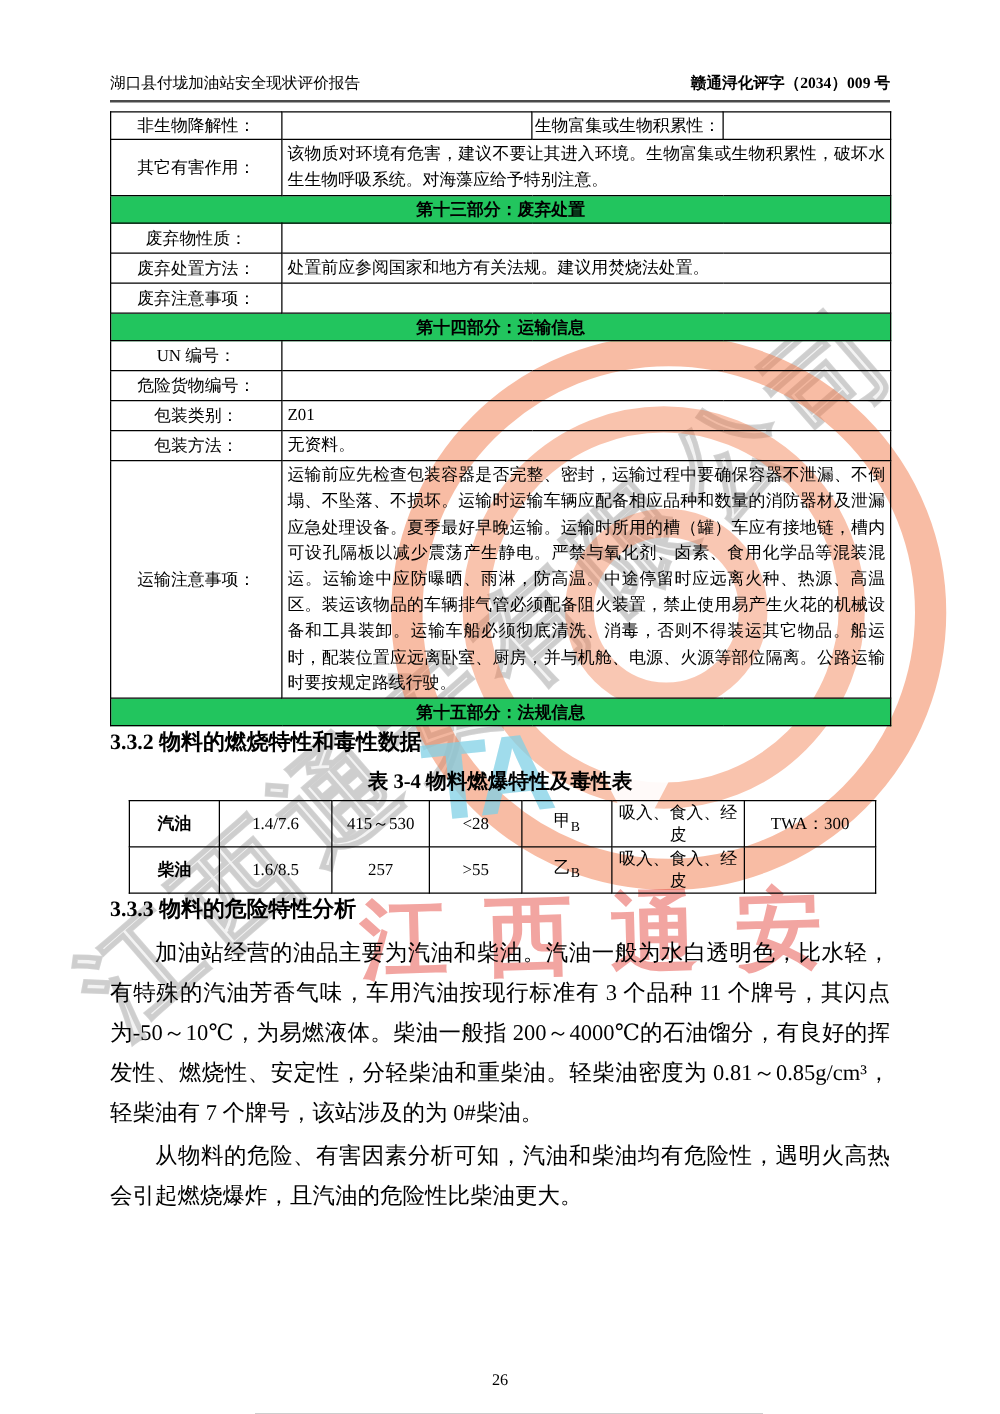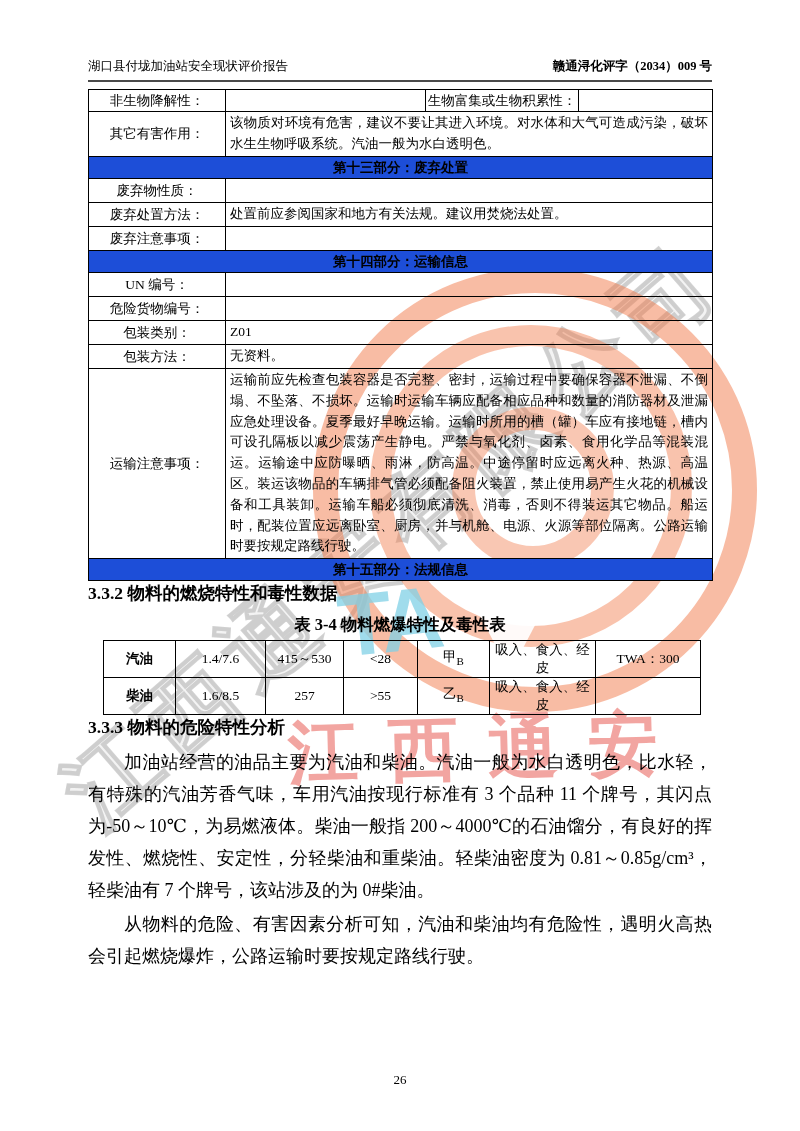--- a/index.html
+++ b/index.html
@@ -36,34 +36,34 @@
   .content{position:relative;z-index:1;padding:58px 88px 0;}
   .doc-header{display:flex;justify-content:space-between;align-items:flex-start;font-size:12.5px;line-height:17px;}
   .doc-header .right{font-weight:bold;}
   .header-rule{border:none;border-top:2px solid #4a4a4a;margin:5px 0 7px;}
 
   table{border-collapse:collapse;table-layout:fixed;padding-left:48px;}
   .msds{width:624px;font-size:13.5px;}
   .msds td{border:1px solid #000;padding:0 3px;vertical-align:middle;line-height:20px;}
   .msds .lbl{text-align:center;padding:0 1px;}
   .msds .val{text-align:justify;padding:1px 4px;line-height:20.8px;}
-  .msds .section td{background:#1d4ed8;font-weight:bold;text-align:center;height:21px;}
+  .msds .section td{background:#22c55e;font-weight:bold;text-align:center;height:21px;}
   .h20 td{height:19px;} .h22 td{height:21px;} .h43 td{height:42px;}
   .h166 td{height:165px;} .h44 td{height:43px;}
 
   .sec-heading{font-size:17.5px;font-weight:bold;margin:0 0 7px;}
   .body-para{font-size:18px;line-height:32px;text-align:justify;text-indent:2em;margin:0 0 2px;}
   .table-title{font-size:16.5px;font-weight:bold;text-align:center;margin:9px 0 4px;}
 
   .t34{width:597px;margin-left:15px;font-size:13.5px;}
   .t34 td{border:1px solid #000;text-align:center;vertical-align:middle;height:22px;padding:0 1px;line-height:18px;}
   .t34 .head td{font-weight:bold;}
   .t34 sub{font-size:11px;}
 
-  .page-num{position:absolute;left:0;right:0;top:1072px;text-align:center;font-size:13px;z-index:1;}
+  .page-num{position:absolute;left:0;right:0;top:1096px;text-align:center;font-size:13px;z-index:1;}
 </style>
 </head>
 <body>
 
 <div class="page">
 
   <div class="watermarks">
     <div class="wm-diag">江西通安有限公司</div>
     <div class="wm-ring outer"></div>
     <div class="wm-ring mid"></div>
@@ -90,21 +90,21 @@
         </colgroup>
       <tbody>
           <tr class="h20">
         <td class="lbl">非生物降解性：</td>
         <td class="val"></td>
         <td class="lbl">生物富集或生物积累性：</td>
         <td class="val"></td>
       </tr>
       <tr class="h43">
         <td class="lbl">其它有害作用：</td>
-        <td class="val" colspan="3">该物质对环境有危害，建议不要让其进入环境。对水体和大气可造成污染，破坏水生生物呼吸系统。汽油一般为水白透明色。</td>
+        <td class="val" colspan="3">该物质对环境有危害，建议不要让其进入环境。生物富集或生物积累性，破坏水生生物呼吸系统。对海藻应给予特别注意。</td>
       </tr>
       <tr class="section">
         <td colspan="4">第十三部分：废弃处置</td>
       </tr>
       <tr class="h22">
         <td class="lbl">废弃物性质：</td>
         <td class="val" colspan="3"></td>
       </tr>
       <tr class="h22">
         <td class="lbl">废弃处置方法：</td>
@@ -173,18 +173,18 @@
         <td>&gt;55</td>
         <td><span>乙</span><sub>B</sub></td>
         <td>吸入、食入、经皮</td>
         <td></td>
       </tr>
     </tbody>
       </table>
 
     <div class="sec-heading">3.3.3 物料的危险特性分析</div>
     <p class="body-para">加油站经营的油品主要为汽油和柴油。汽油一般为水白透明色，比水轻，有特殊的汽油芳香气味，车用汽油按现行标准有 3 个品种 11 个牌号，其闪点为-50～10℃，为易燃液体。柴油一般指 200～4000℃的石油馏分，有良好的挥发性、燃烧性、安定性，分轻柴油和重柴油。轻柴油密度为 0.81～0.85g/cm³，轻柴油有 7 个牌号，该站涉及的为 0#柴油。</p>
-    <p class="body-para">从物料的危险、有害因素分析可知，汽油和柴油均有危险性，遇明火高热会引起燃烧爆炸，公路运输时要按规定路线行驶。</p>
+    <p class="body-para">从物料的危险、有害因素分析可知，汽油和柴油均有危险性，遇明火高热会引起燃烧爆炸，且汽油的危险性比柴油更大。</p>
 
   </div>
 
   <div class="page-num">26</div>
 </div>
 
 </body></html>

